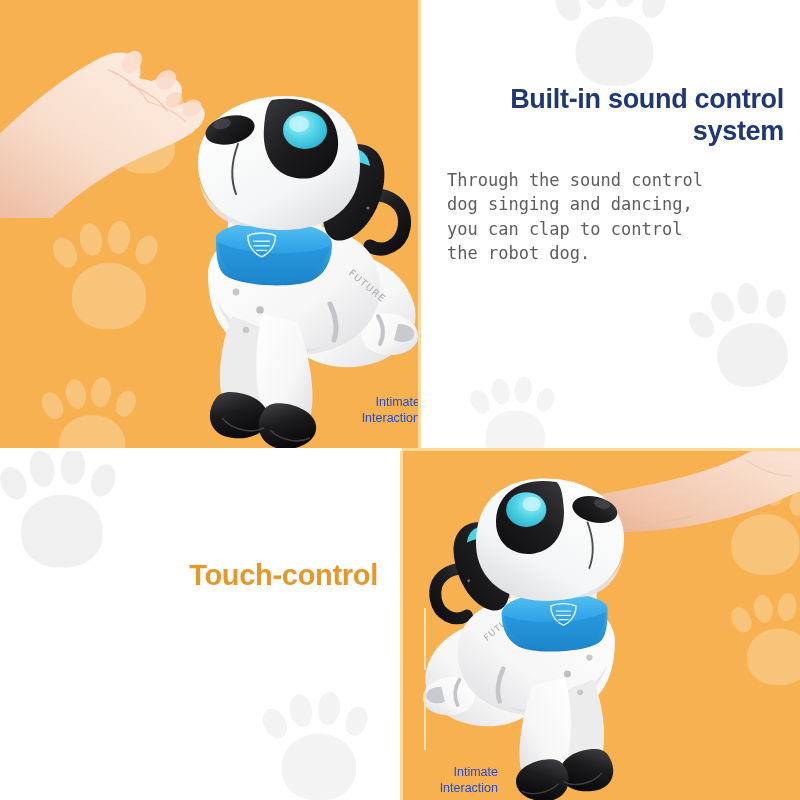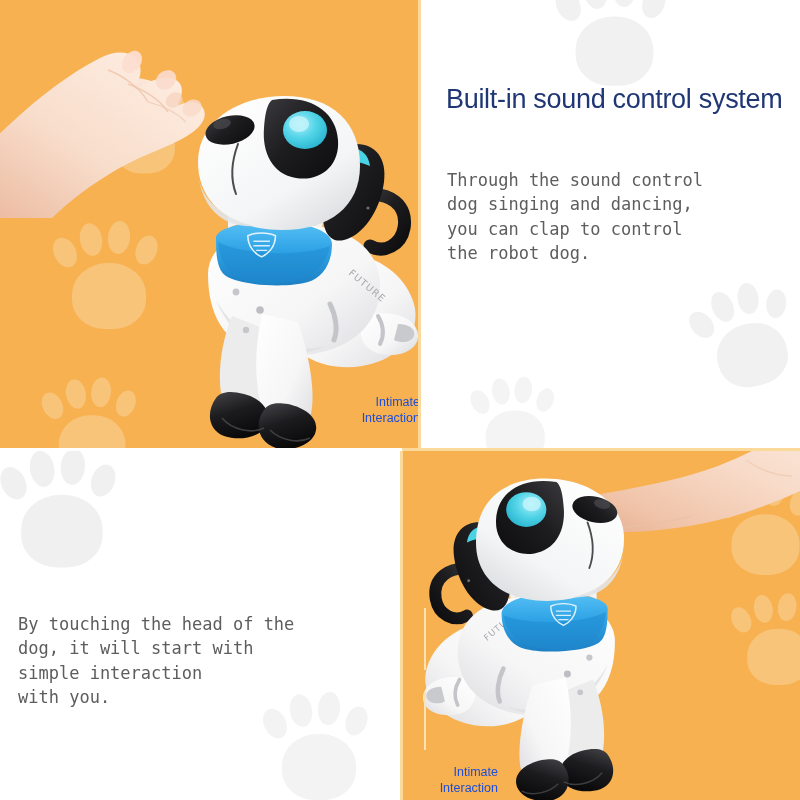--- a/index.html
+++ b/index.html
@@ -20,23 +20,24 @@
 
   .edge-line { position:absolute; background:#fbd99a; }
 
   
   .paw { position:absolute; }
   .paw .pad { position:absolute; border-radius:48% 48% 44% 44%; }
   .paw .toe { position:absolute; border-radius:50%; }
 
   
   .headline {
-    font-weight:normal;
+    font-weight:bold;
     line-height:1.18;
     letter-spacing:-0.3px;
+    text-align:right;
   }
   #headline-sound { color:#1f3775; font-size:27px; }
   #headline-touch { color:#e8962a; font-size:29px; }
   .bodytext {
     font-family:"DejaVu Sans Mono", monospace;
     color:#5d5d5d;
     font-size:17px;
     line-height:1.44;
     white-space:pre-line;
   }
@@ -277,25 +278,22 @@
       <div class="toe" style="left:96px;top:20px;width:21px;height:30px;background:#f0f0f0;transform:rotate(20deg);"></div>
     </div>
     <div class="paw" style="left:250px;top:236px;transform:scale(1);">
       <div class="pad" style="left:32px;top:48px;width:74px;height:66px;background:#f3f3f3;"></div>
       <div class="toe" style="left:14px;top:22px;width:22px;height:31px;background:#f3f3f3;transform:rotate(-26deg);"></div>
       <div class="toe" style="left:40px;top:8px;width:22px;height:33px;background:#f3f3f3;transform:rotate(-10deg);"></div>
       <div class="toe" style="left:68px;top:6px;width:22px;height:33px;background:#f3f3f3;transform:rotate(6deg);"></div>
       <div class="toe" style="left:96px;top:20px;width:21px;height:30px;background:#f3f3f3;transform:rotate(20deg);"></div>
     </div>
 
-
-    <div class="bodytext" style="position:absolute;left:18px;top:162px;width:380px;">By touching the head of the
-dog, it will start with
-simple interaction
-with you.</div>
+    <div class="headline" id="headline-touch" style="position:absolute;left:18px;top:108px;width:360px;">Touch-control</div>
+
   </div>
 
   <div class="panel" id="panel-photo-bottom">
 
     <div class="paw" style="left:300px;top:20px;transform:scale(.92);">
       <div class="pad" style="left:32px;top:48px;width:74px;height:66px;background:#f8c479;"></div>
       <div class="toe" style="left:14px;top:22px;width:22px;height:31px;background:#f8c479;transform:rotate(-26deg);"></div>
       <div class="toe" style="left:40px;top:8px;width:22px;height:33px;background:#f8c479;transform:rotate(-10deg);"></div>
       <div class="toe" style="left:68px;top:6px;width:22px;height:33px;background:#f8c479;transform:rotate(6deg);"></div>
       <div class="toe" style="left:96px;top:20px;width:21px;height:30px;background:#f8c479;transform:rotate(20deg);"></div>

